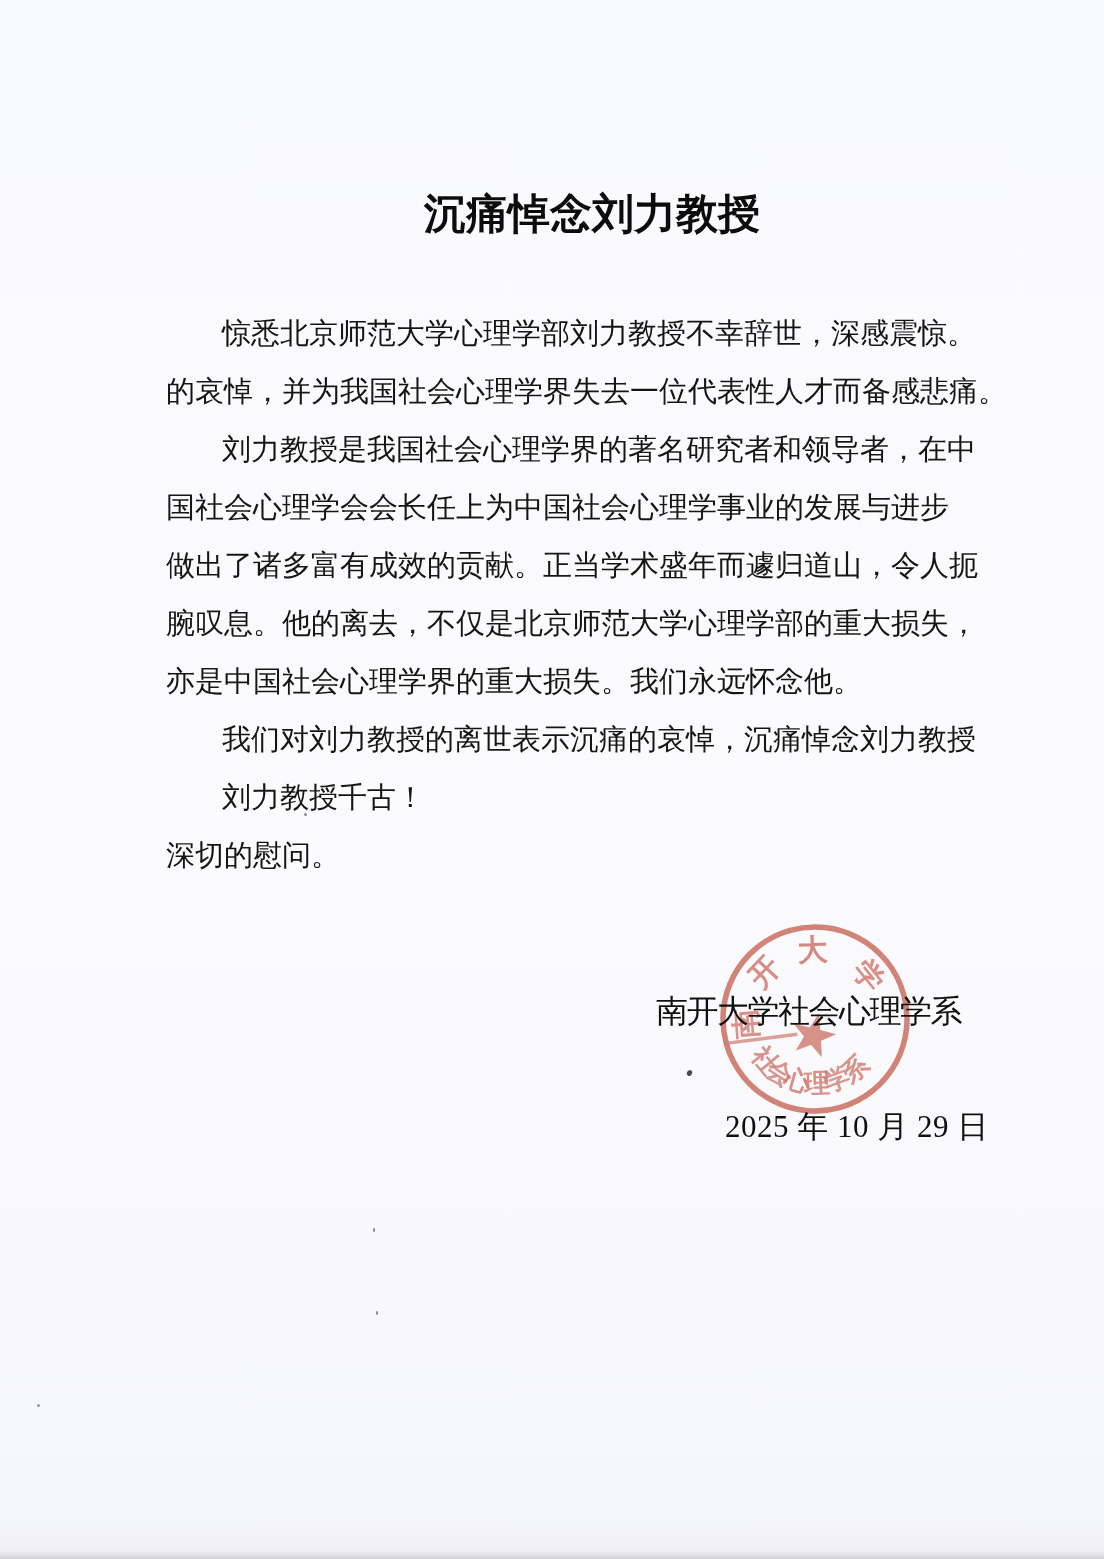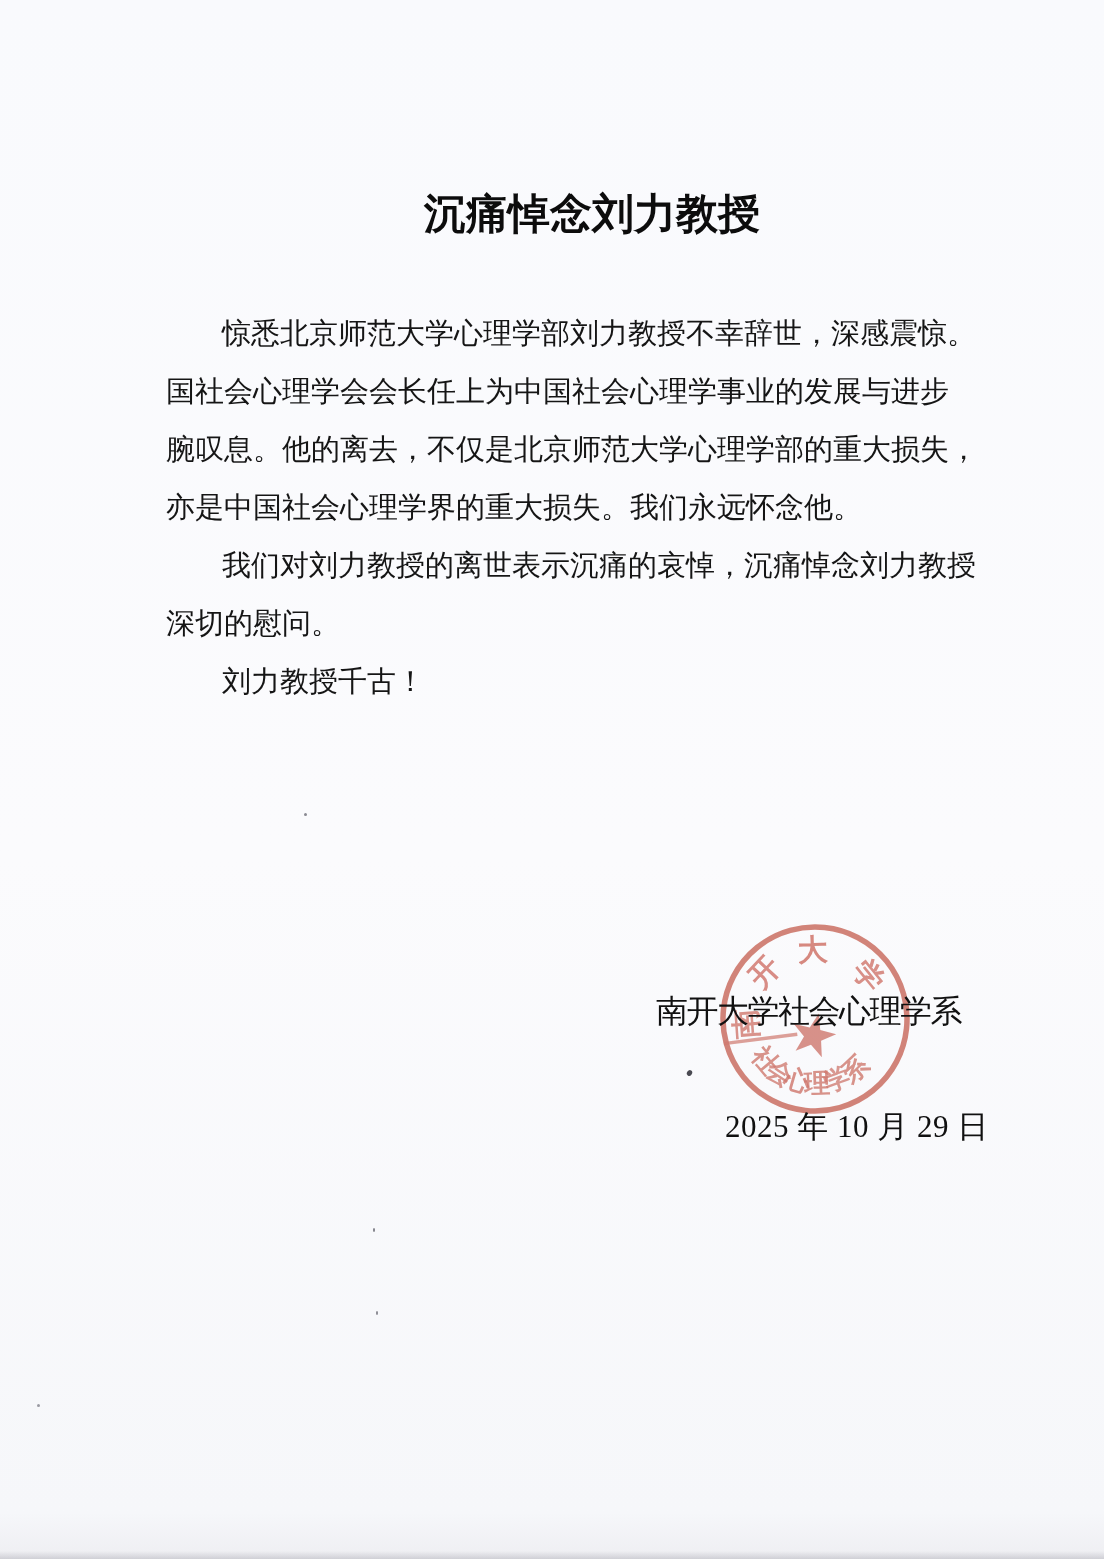--- a/index.html
+++ b/index.html
@@ -55,26 +55,29 @@
 </style>
 </head>
 <body>
 
 <div class="page">
 
   <h1 class="title">沉痛悼念刘力教授</h1>
 
   <div class="body-block">
     <div class="line indent">惊悉北京师范大学心理学部刘力教授不幸辞世，深感震惊。</div>
+    <div class="line">的哀悼，并为我国社会心理学界失去一位代表性人才而备感悲痛。</div>
+    <div class="line indent">刘力教授是我国社会心理学界的著名研究者和领导者，在中</div>
     <div class="line">国社会心理学会会长任上为中国社会心理学事业的发展与进步</div>
+    <div class="line">做出了诸多富有成效的贡献。正当学术盛年而遽归道山，令人扼</div>
     <div class="line">腕叹息。他的离去，不仅是北京师范大学心理学部的重大损失，</div>
     <div class="line">亦是中国社会心理学界的重大损失。我们永远怀念他。</div>
     <div class="line indent">我们对刘力教授的离世表示沉痛的哀悼，沉痛悼念刘力教授</div>
+    <div class="line indent">刘力教授千古！</div>
     <div class="line">深切的慰问。</div>
-    <div class="line indent">刘力教授千古！</div>
   </div>
 
   <div class="signature">南开大学社会心理学系</div>
 
   <div class="date">2025 年 10 月 29 日</div>
 
   <svg class="stamp" viewBox="0 0 200 200">
     <g transform="rotate(6 100 100)" opacity="0.85">
       <circle cx="100" cy="100" r="92" fill="none" stroke="#c75848" stroke-width="5.5" opacity="0.85"></circle>
 

